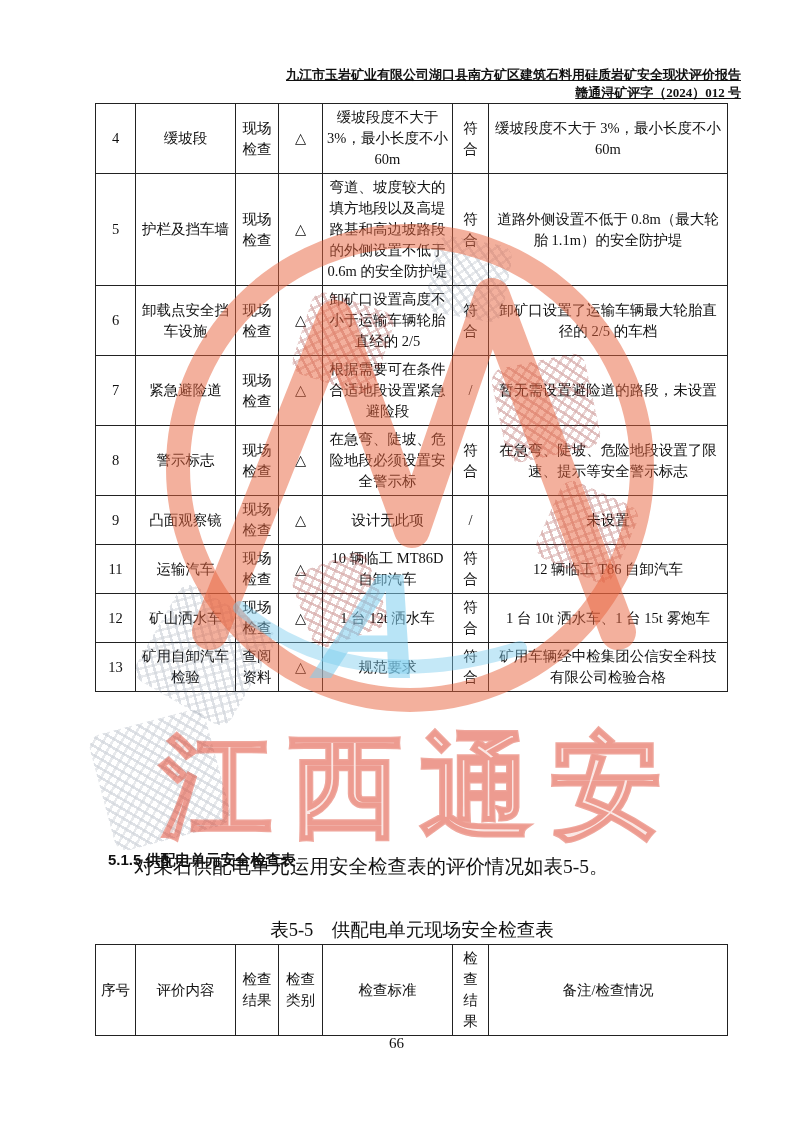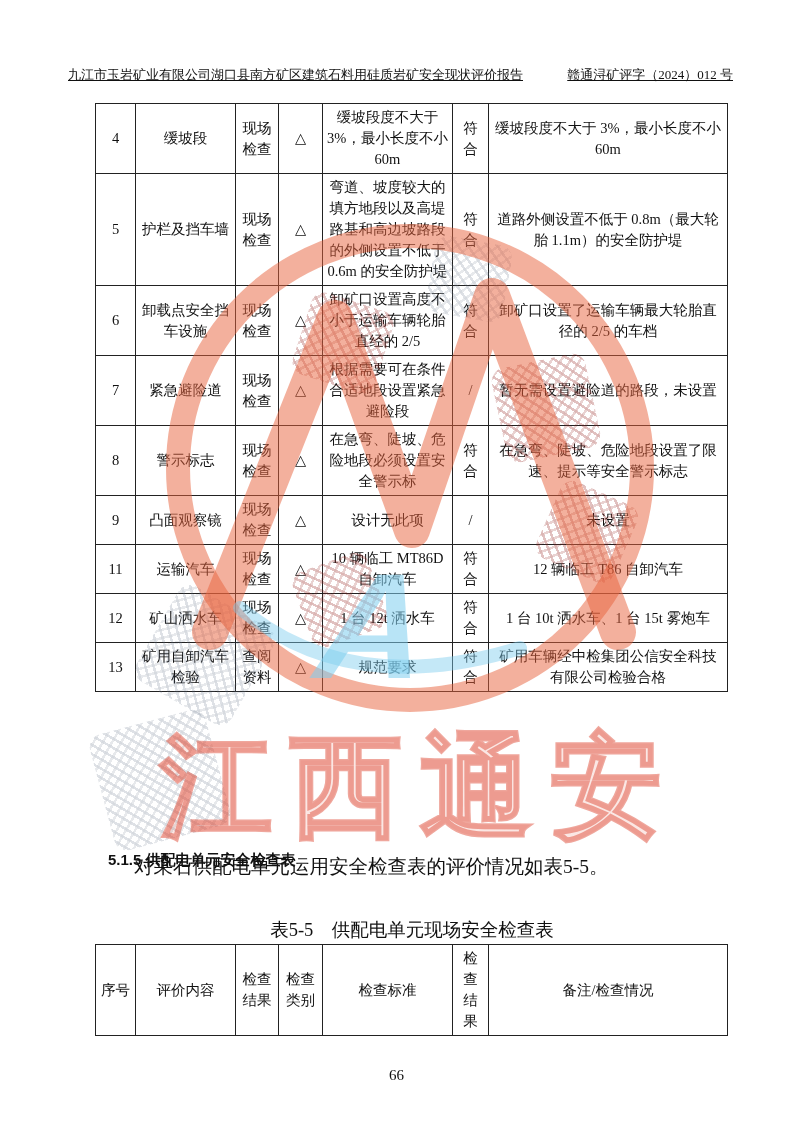--- a/index.html
+++ b/index.html
@@ -7,23 +7,23 @@
     position:relative;
     width:793px;height:1122px;
     margin:0 auto;
     background:#ffffff;
     overflow:hidden;
     font-family:"Liberation Serif", serif;
     color:#111;
   }
   
   .header{
-    position:absolute;left:68px;right:60px;top:66px;
+    position:absolute;left:68px;right:52px;top:66px;
     display:flex;justify-content:space-between;align-items:flex-end;
-    font-size:13px;font-weight:normal;
+    font-size:13px;font-weight:bold;flex-direction:column;
   }
   .header span{text-decoration:underline;white-space:nowrap;}
   
   .tbl{
     border-collapse:collapse;table-layout:fixed;
     width:632px;
     font-size:14.5px;line-height:1.45;
   }
   .tbl td,.tbl th{
     border:1.4px solid #222;
@@ -54,21 +54,21 @@
     font-family:"Liberation Sans", sans-serif;
     font-size:15px;font-weight:bold;
   }
   #para2{top:832px;text-indent:2em;}
   .tbl-caption{
     position:absolute;left:95px;top:917px;width:634px;
     text-align:center;font-size:18.5px;font-weight:normal;
   }
   .page-number{
     position:absolute;left:0;right:0;top:1035px;
-    text-align:center;font-size:15px;margin-top:32px;
+    text-align:center;font-size:15px;
   }
   
   .wm{position:absolute;pointer-events:none;}
   #wm-svg{left:120px;top:200px;z-index:6;}
   .wm-blue-a{
     left:318px;top:540px;z-index:6;
     font-family:"Liberation Sans", sans-serif;
     font-size:150px;font-weight:bold;font-style:italic;
     color:rgba(125,205,238,0.55);
     transform:skewX(-6deg);

